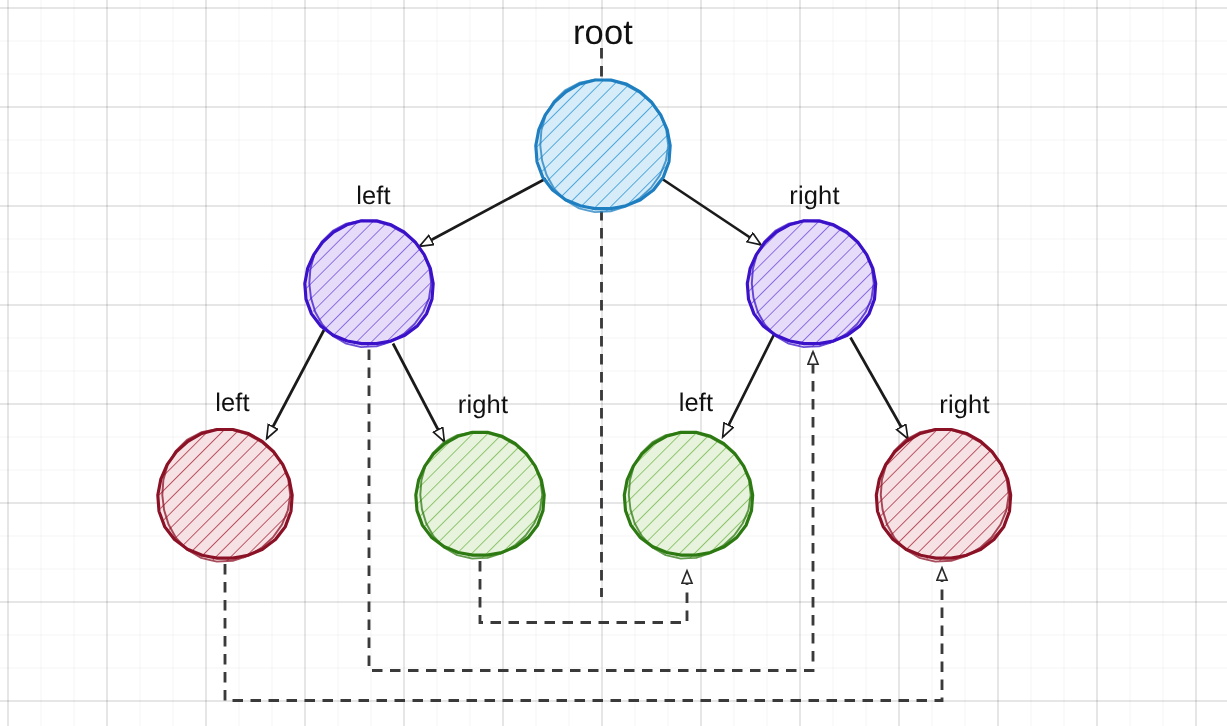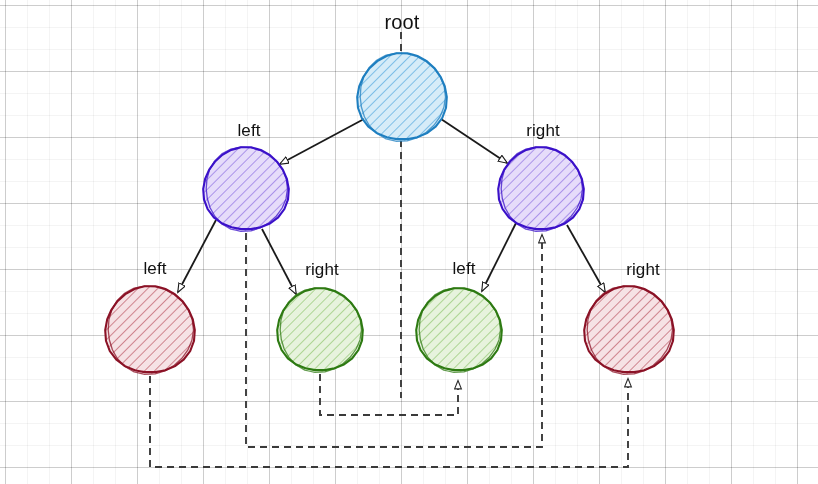--- a/index.html
+++ b/index.html
@@ -120,21 +120,21 @@
         <g>
           <circle cx="629" cy="330" r="44" fill="#f6e2e5" stroke="none"></circle>
           <circle cx="629" cy="330" r="44" fill="url(#hatch-6)" stroke="none"></circle>
           <path d="M673.8,330.0 Q673.4,335.4 673.0,340.8 Q671.1,346.0 669.2,351.1 Q665.9,355.4 662.6,359.7 Q658.3,362.9 654.0,366.2 Q649.1,368.2 644.2,370.2 Q639.2,371.1 634.1,372.1 Q629.0,372.1 623.9,372.1 Q618.8,371.1 613.8,370.2 Q608.9,368.2 604.0,366.2 Q599.7,362.9 595.4,359.7 Q592.1,355.4 588.8,351.1 Q586.9,346.0 585.0,340.8 Q584.6,335.4 584.2,330.0 Q585.2,324.7 586.2,319.4 Q588.3,314.6 590.4,309.8 Q593.5,305.5 596.5,301.2 Q600.4,297.7 604.3,294.2 Q608.9,291.6 613.5,289.0 Q618.6,287.6 623.7,286.3 Q629.0,286.3 634.3,286.3 Q639.4,287.6 644.5,289.0 Q649.1,291.6 653.7,294.2 Q657.6,297.7 661.5,301.2 Q664.5,305.5 667.6,309.8 Q669.7,314.6 671.8,319.4 Q672.8,324.7 673.8,330.0 Z" fill="none" stroke="#8b1226" stroke-width="2.1" stroke-opacity="1" stroke-linecap="round"></path>
           <path d="M672.5,330.0 Q671.7,335.2 670.9,340.3 Q668.9,345.1 666.9,349.9 Q663.9,354.1 660.9,358.3 Q657.1,361.8 653.3,365.3 Q648.9,367.9 644.4,370.6 Q639.4,372.2 634.3,373.8 Q629.0,374.1 623.6,374.4 Q618.4,373.2 613.1,371.9 Q608.4,369.2 603.8,366.5 Q600.1,362.7 596.5,358.8 Q593.9,354.3 591.4,349.7 Q589.9,344.9 588.4,340.0 Q587.8,335.0 587.2,330.0 Q587.6,324.9 587.9,319.9 Q589.4,314.9 590.8,309.9 Q593.4,305.3 596.0,300.8 Q599.8,297.0 603.6,293.3 Q608.4,290.7 613.2,288.2 Q618.4,287.2 623.7,286.1 Q629.0,286.4 634.3,286.7 Q639.3,288.2 644.3,289.7 Q648.8,292.2 653.3,294.7 Q657.3,298.1 661.2,301.5 Q664.3,305.7 667.3,309.9 Q669.3,314.7 671.2,319.6 Q671.8,324.8 672.5,330.0 Z" fill="none" stroke="#8b1226" stroke-width="1.3" stroke-opacity="0.75" stroke-linecap="round"></path>
         </g>
       </g>
   </svg>
 
   <div id="labels-layer">
-      <div class="node-label" style="left: 402px; top: 22px; color: rgb(17, 17, 17); font-size: 20px;">root</div>
+      <div class="node-label" style="left: 402px; top: 22px; color: rgb(17, 17, 17); font-size: 23px;">root</div>
       <div class="node-label" style="left: 249px; top: 131px; color: rgb(17, 17, 17); font-size: 17px;">left</div>
       <div class="node-label" style="left: 543px; top: 131px; color: rgb(17, 17, 17); font-size: 17px;">right</div>
       <div class="node-label" style="left: 155px; top: 269px; color: rgb(17, 17, 17); font-size: 17px;">left</div>
       <div class="node-label" style="left: 322px; top: 270px; color: rgb(17, 17, 17); font-size: 17px;">right</div>
       <div class="node-label" style="left: 464px; top: 269px; color: rgb(17, 17, 17); font-size: 17px;">left</div>
       <div class="node-label" style="left: 643px; top: 270px; color: rgb(17, 17, 17); font-size: 17px;">right</div>
     </div>
 </div>
 
 </body></html>

